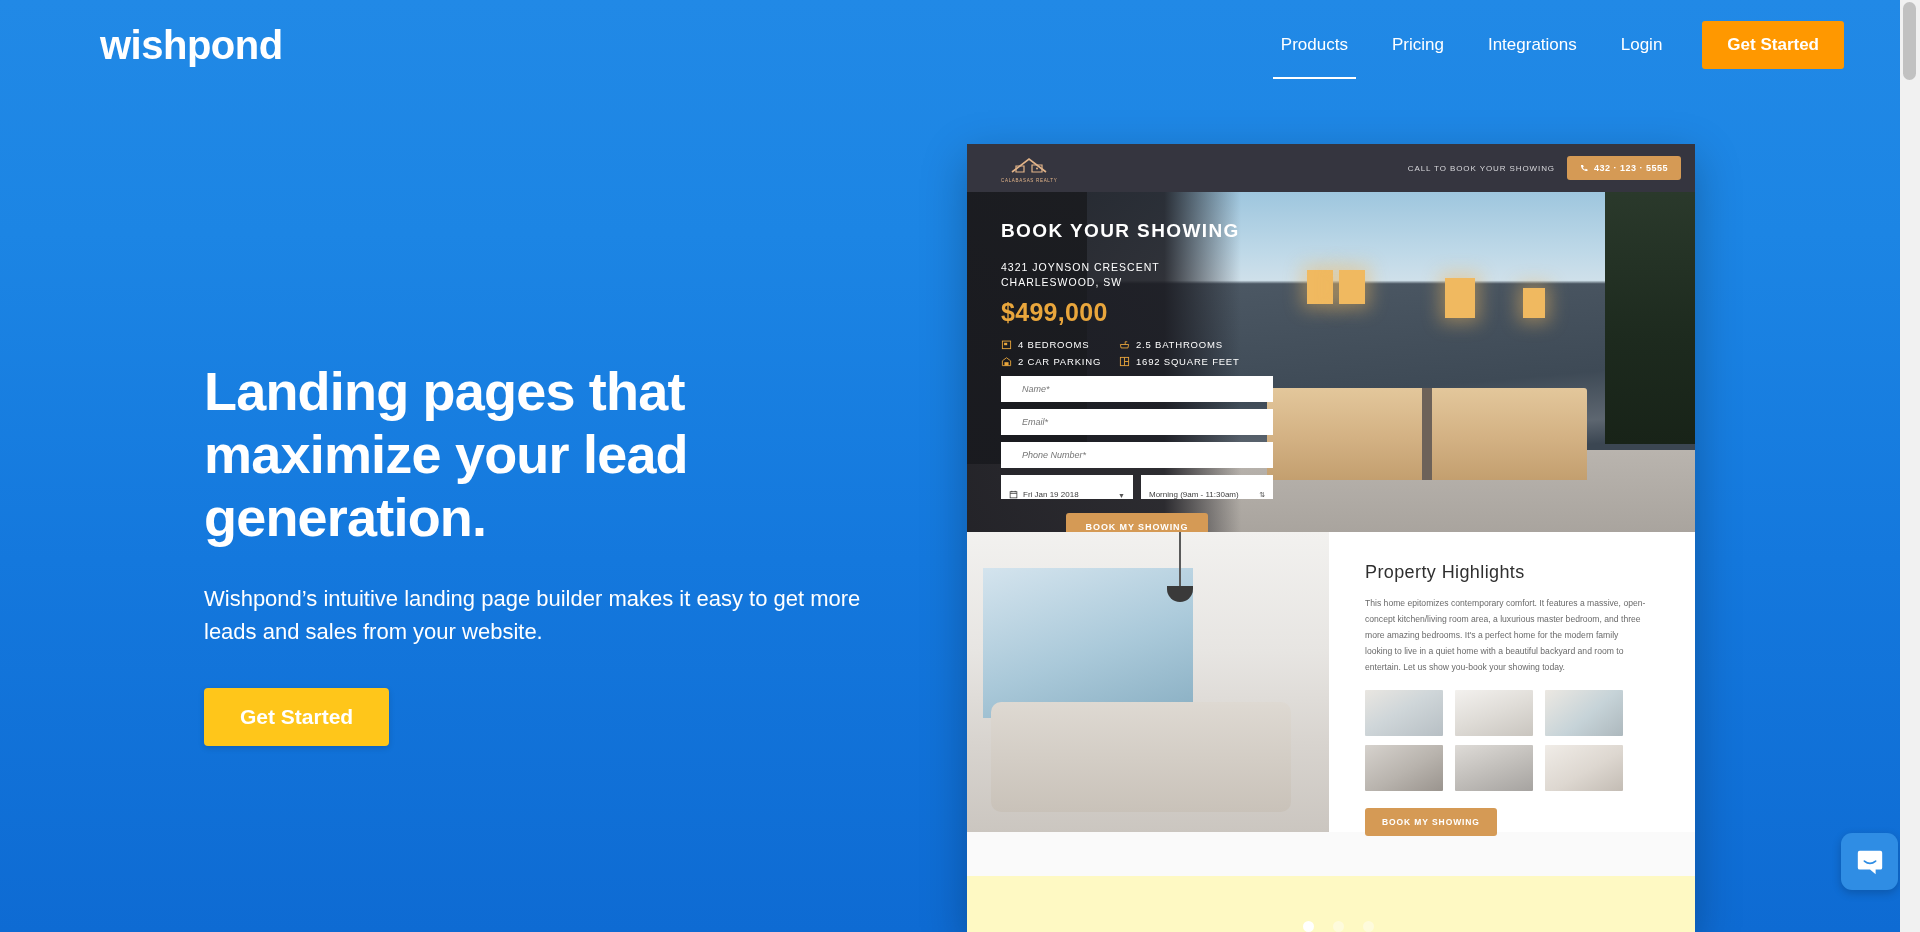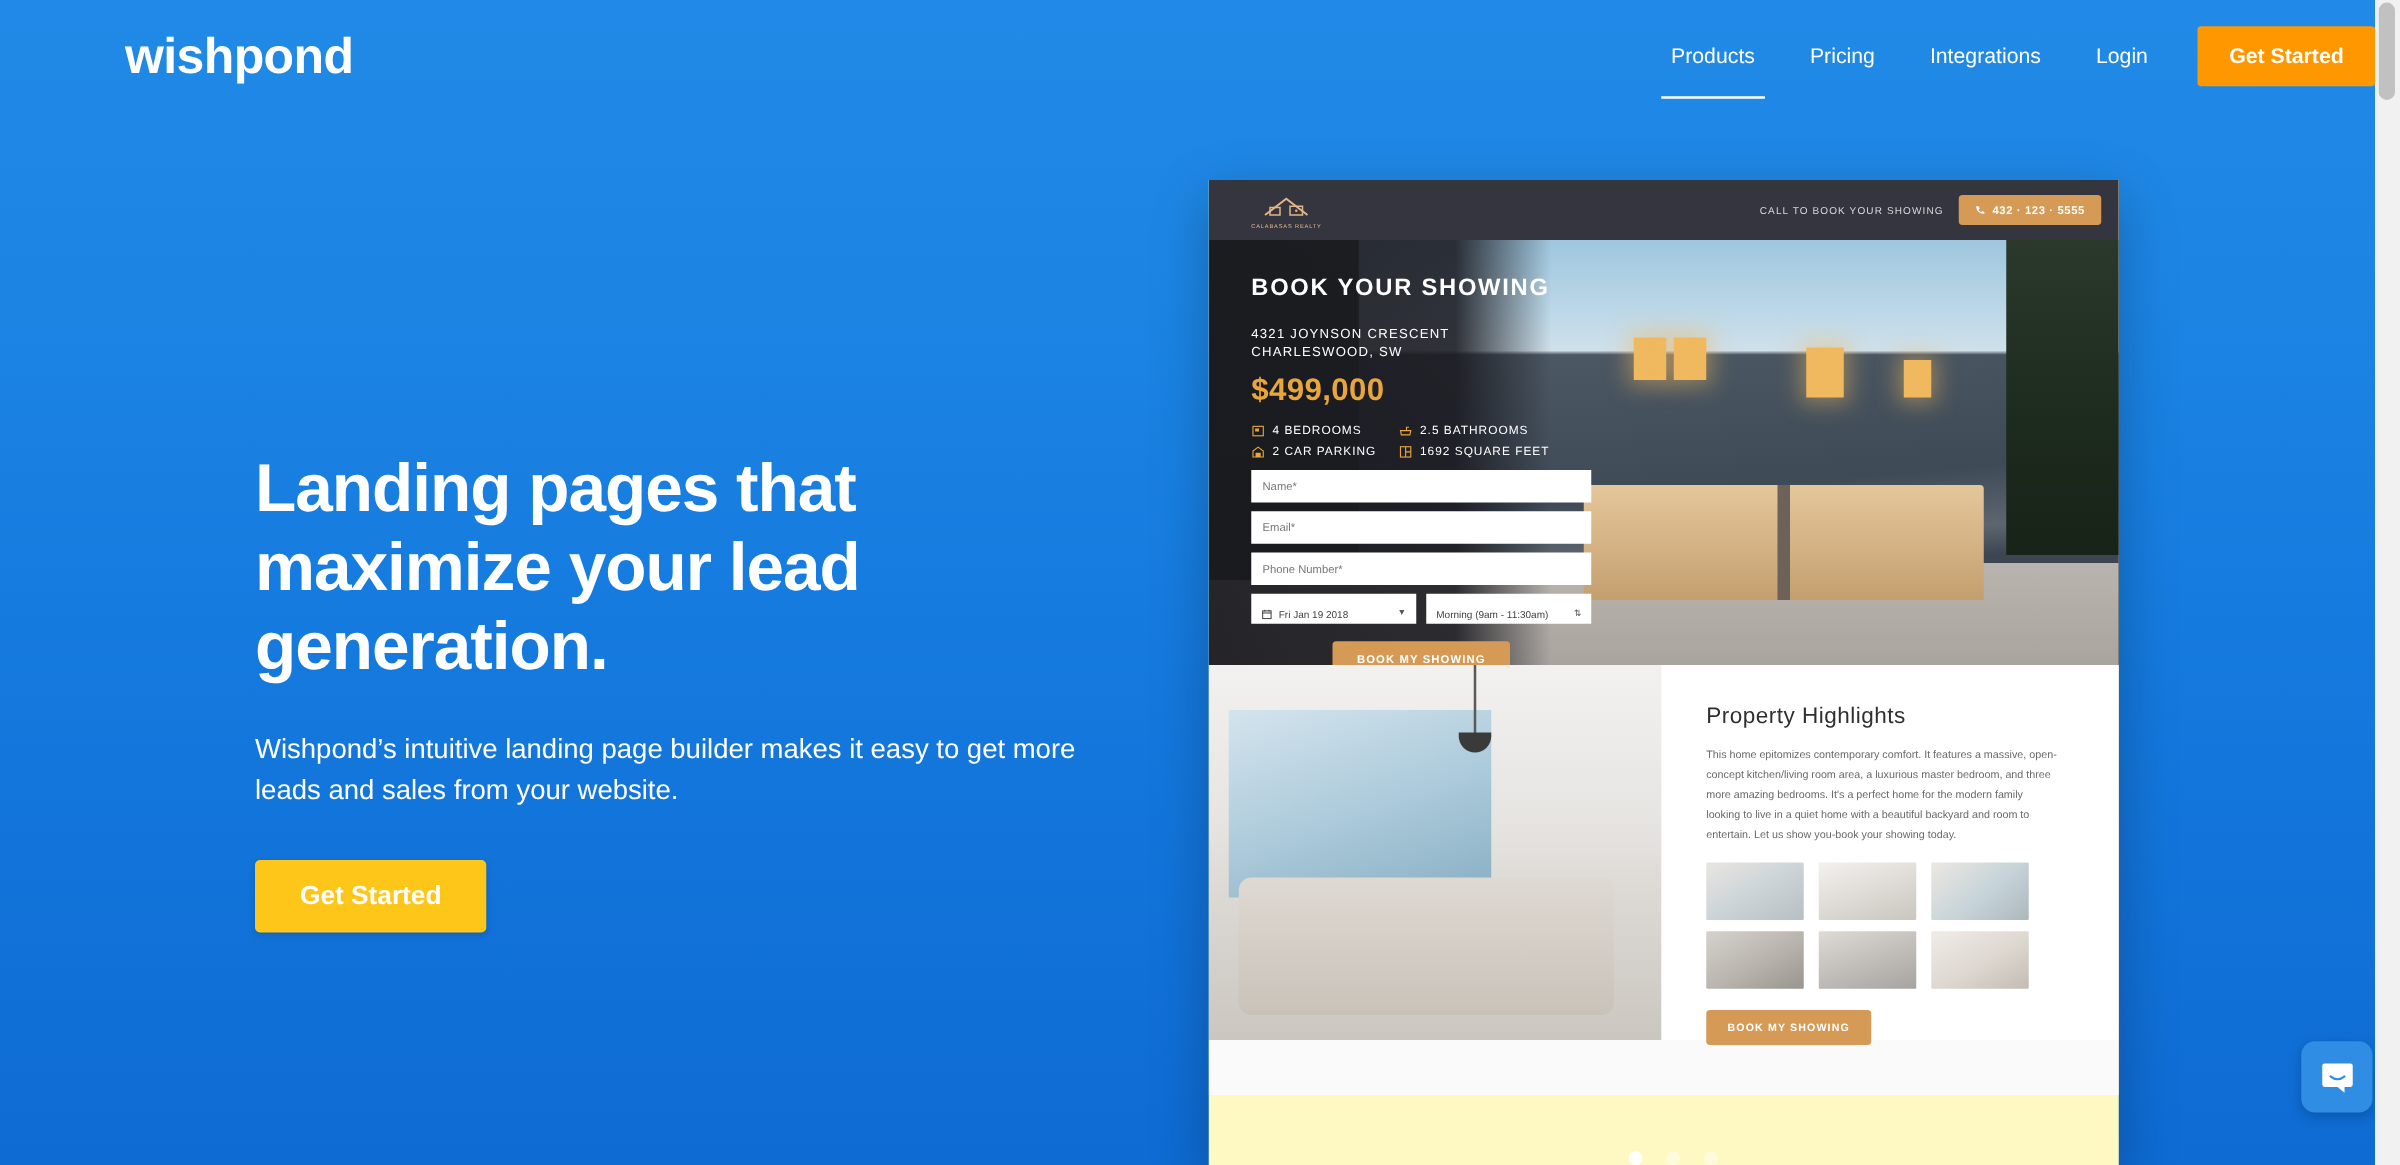--- a/index.html
+++ b/index.html
@@ -18,21 +18,21 @@
     position: absolute; top: 0; left: 0;
     width: 1900px; height: 90px;
     display: flex; align-items: center; gap: 39px;
   }
   .logo {
     margin-left: 100px;
     font-size: 40px; font-weight: bold; color: #ffffff;
     letter-spacing: -0.5px; line-height: 1;
   }
   .nav-links {
-    margin-left: auto; 
+    margin-left: auto; margin-right: 56px;
     display: flex; align-items: center; gap: 0px;
   }
   .nav-link {
     position: relative;
     color: #ffffff; font-size: 17px; font-weight: 500;
     padding: 10px 22px; text-decoration: none; white-space: nowrap;
   }
   .nav-link.active::after {
     content: ""; position: absolute;
     left: 14px; right: 14px; bottom: -14px;
@@ -158,28 +158,29 @@
     grid-template-columns: 118px 130px; gap: 6px 0;
   }
   .pv-feat { display: flex; align-items: center; gap: 6px; }
   .pv-feat-label { color: #ffffff; font-size: 9.5px; letter-spacing: 0.8px; white-space: nowrap; }
 
   
   .pv-form { position: absolute; left: 34px; top: 184px; width: 272px; z-index: 5; }
   .pv-input {
     width: 100%; height: 26px; background: #ffffff;
     border: none; margin-bottom: 7px;
-    font-size: 9px; color: #8c8c8c; padding: 0 9px;
+    font-size: 9px; color: #8c8c8c; padding: 0 21px;
     font-family: "Liberation Sans", sans-serif;
+    font-style: italic;
   }
   .pv-selects { display: flex; gap: 8px; }
   .pv-select {
     position: relative;
     background: #ffffff; height: 24px;
-    display: flex; align-items: flex-start; padding: 12px 8px;
+    display: flex; align-items: flex-end; padding: 0 8px;
     font-size: 8px; color: #3e3e3e; gap: 5px; cursor: pointer;
   }
   .pv-select.date { width: 132px; }
   .pv-select.time { width: 132px; }
   .pv-select .caret { margin-left: auto; font-size: 7px; color: #555; }
   .pv-submit {
     display: block; margin: 14px auto 0;
     background: #d59a55; color: #ffffff;
     font-size: 9px; font-weight: bold; letter-spacing: 0.9px;
     padding: 9px 20px; border: none; border-radius: 3px; cursor: pointer;

